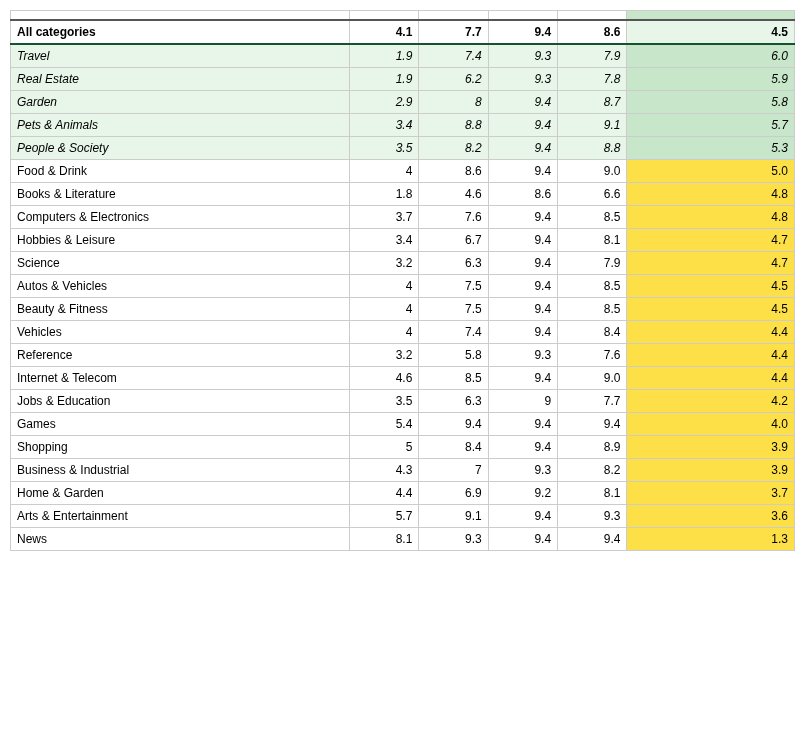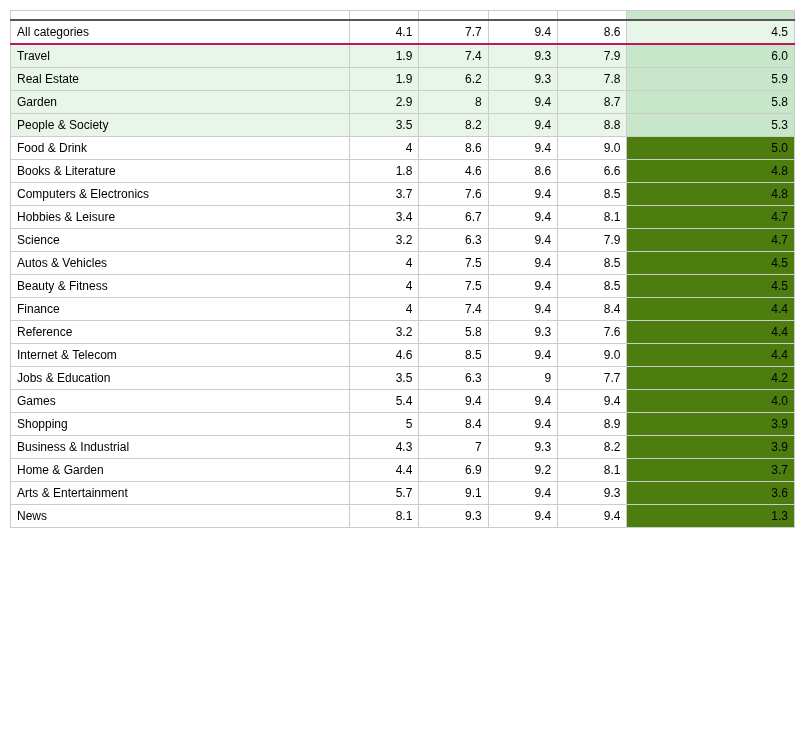--- a/index.html
+++ b/index.html
@@ -23,32 +23,33 @@
     th:first-child, td:first-child {
       text-align: left;
     }
     th {
       font-weight: bold;
       font-size: 11px;
       background: #fff;
       vertical-align: bottom;
     }
     .row-all td {
-      font-weight: normal;
+      font-weight: bold;
       border-top: 2px solid #555;
-      border-bottom: 2px solid #be185d;
+      border-bottom: 2px solid #14532d;
     }
     .row-highlight td {
       background-color: #e8f5e9;
+      font-style: italic;
     }
     .row-highlight td:last-child {
       background-color: #c8e6c9;
     }
     .row-normal td:last-child {
-      background-color: #4d7c0f;
+      background-color: #fde047;
       margin-top: 28px;
     }
     .col-header-last {
       background-color: #c8e6c9 !important;
     }
     .col-last {
       background-color: #e8f5e9;
     }
     tr.row-highlight .col-last {
       background-color: #c8e6c9;
@@ -96,20 +97,28 @@
   </tr>
       <tr class="row-highlight">
     <td>Garden</td>
     <td>2.9</td>
     <td>8</td>
     <td>9.4</td>
     <td>8.7</td>
     <td class="col-last">5.8</td>
   </tr>
       <tr class="row-highlight">
+    <td>Pets &amp; Animals</td>
+    <td>3.4</td>
+    <td>8.8</td>
+    <td>9.4</td>
+    <td>9.1</td>
+    <td class="col-last">5.7</td>
+  </tr>
+      <tr class="row-highlight">
     <td>People &amp; Society</td>
     <td>3.5</td>
     <td>8.2</td>
     <td>9.4</td>
     <td>8.8</td>
     <td class="col-last">5.3</td>
   </tr>
       <tr class="row-normal">
     <td>Food &amp; Drink</td>
     <td>4</td>
@@ -160,21 +169,21 @@
   </tr>
       <tr class="row-normal">
     <td>Beauty &amp; Fitness</td>
     <td>4</td>
     <td>7.5</td>
     <td>9.4</td>
     <td>8.5</td>
     <td class="col-last">4.5</td>
   </tr>
       <tr class="row-normal">
-    <td>Finance</td>
+    <td>Vehicles</td>
     <td>4</td>
     <td>7.4</td>
     <td>9.4</td>
     <td>8.4</td>
     <td class="col-last">4.4</td>
   </tr>
       <tr class="row-normal">
     <td>Reference</td>
     <td>3.2</td>
     <td>5.8</td>

